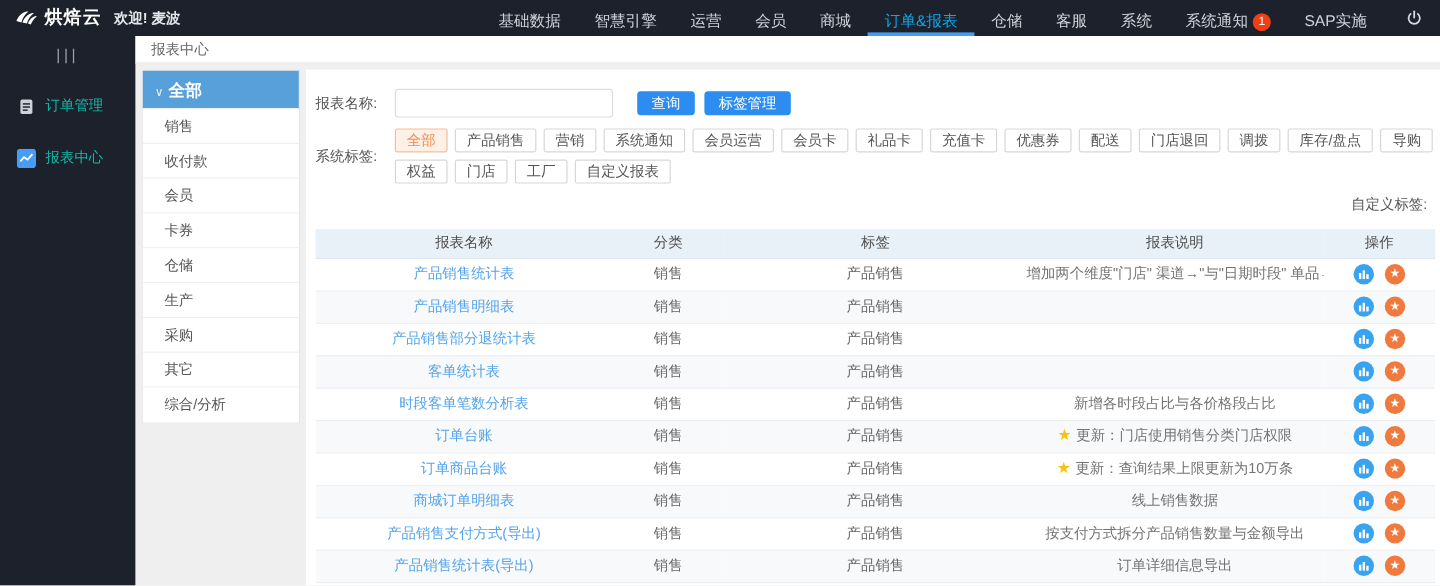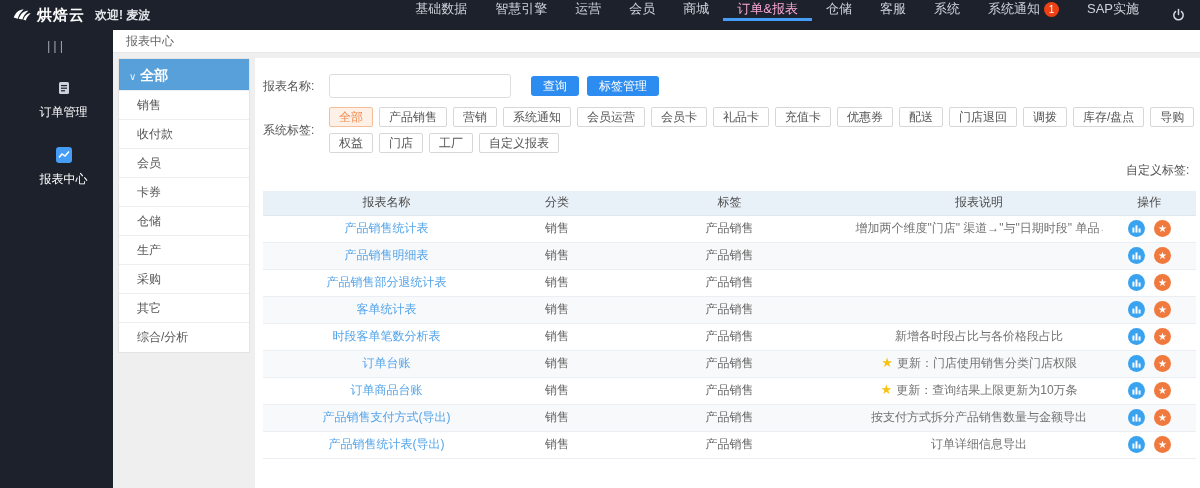--- a/index.html
+++ b/index.html
@@ -1,34 +1,34 @@
 <!DOCTYPE html>
 <html><head>
 <meta charset="utf-8">
 <style>
   * { margin:0; padding:0; box-sizing:border-box; }
   html,body { width:1200px; height:488px; overflow:hidden; }
   body { font-family:"Liberation Sans","DejaVu Sans",sans-serif; font-size:12px; background:#efefef; }
 
   
   .topbar { height:30px; background:#1c212b; display:flex; align-items:center; padding:0 14px 0 12px; color:#d4d8de; }
-  .logo { display:flex; align-items:flex-end; gap:5px; }
+  .logo { display:flex; align-items:flex-start; gap:5px; }
   .logo-text { color:#fff; font-size:15px; font-weight:bold; letter-spacing:1px; }
   .welcome { color:#e3e6ea; font-weight:bold; font-size:12px; margin-left:10px; }
-  .topnav { margin-left:auto; display:flex; align-items:flex-start; height:30px; }
+  .topnav { margin-left:auto; display:flex; align-items:flex-end; height:30px; }
   .nav-item { display:flex; align-items:center; gap:4px; padding:0 14px; font-size:13px; color:#ced3db; cursor:pointer; border-bottom:3px solid transparent; }
-  .nav-item.active { color:#f9a8d4; border-bottom-color:#459df5; }
+  .nav-item.active { color:#0ea5e9; border-bottom-color:#459df5; }
   .badge { background:#ed4014; color:#fff; width:15px; height:15px; border-radius:50%; font-size:10px; display:flex; align-items:center; justify-content:center; }
   .power { margin-left:18px; cursor:pointer; display:flex; align-items:center; }
 
   
   .frame { display:flex; height:458px; }
   .sidebar { width:113px; background:#1c212b; flex:none; }
   .hamburger { color:#9aa0aa; text-align:center; letter-spacing:3px; font-size:13px; padding:8px 0 18px; cursor:pointer; }
-  .side-item { display:flex; align-items:center; gap:8px; padding:9px 0 9px 14px; color:#ffffff; font-size:12px; cursor:pointer; margin-bottom:8px;flex-direction:column; }
+  .side-item { display:flex; align-items:center; gap:8px; padding:9px 0 9px 14px; color:#14b8a6; font-size:12px; cursor:pointer; margin-bottom:8px; }
   .side-item .ic { width:16px; height:16px; flex:none; display:flex; }
 
   .main { flex:1; display:flex; flex-direction:column; background:#efefef; min-width:0; }
   .breadcrumb { background:#fff; height:23px; line-height:23px; padding-left:13px; color:#666; border-bottom:1px solid #e8e8e8; margin-bottom:5px; }
   .content { flex:1; display:flex; min-height:0;border-radius:11px; }
 
   
   .cat-menu { width:132px; flex:none; margin-left:5px; background:#fff; border:1px solid #e4e4e4; align-self:flex-start; }
   .cat-item { height:29px; line-height:29px; padding-left:18px; border-bottom:1px solid #eee; color:#555; cursor:pointer; background:#fff; }
   .cat-item:last-child { border-bottom:none; }
@@ -405,20 +405,36 @@
                     <svg width="9" height="9" viewBox="0 0 10 10">
                       <rect x="0.5" y="4" width="2.2" height="5.5" fill="#fff"></rect>
                       <rect x="3.9" y="1.5" width="2.2" height="8" fill="#fff"></rect>
                       <rect x="7.3" y="5" width="2.2" height="4.5" fill="#fff"></rect>
                     </svg>
                   </span>
                   <span class="op op-orange">★</span>
                 </td>
               </tr>
 
+              <tr>
+                <td><a class="report">商城订单明细表</a></td>
+                <td>销售</td>
+                <td>产品销售</td>
+                <td class="desc-cell"><span>线上销售数据</span></td>
+                <td>
+                  <span class="op op-blue">
+                    <svg width="9" height="9" viewBox="0 0 10 10">
+                      <rect x="0.5" y="4" width="2.2" height="5.5" fill="#fff"></rect>
+                      <rect x="3.9" y="1.5" width="2.2" height="8" fill="#fff"></rect>
+                      <rect x="7.3" y="5" width="2.2" height="4.5" fill="#fff"></rect>
+                    </svg>
+                  </span>
+                  <span class="op op-orange">★</span>
+                </td>
+              </tr>
 
               <tr>
                 <td><a class="report">产品销售支付方式(导出)</a></td>
                 <td>销售</td>
                 <td>产品销售</td>
                 <td class="desc-cell"><span>按支付方式拆分产品销售数量与金额导出</span></td>
                 <td>
                   <span class="op op-blue">
                     <svg width="9" height="9" viewBox="0 0 10 10">
                       <rect x="0.5" y="4" width="2.2" height="5.5" fill="#fff"></rect>

